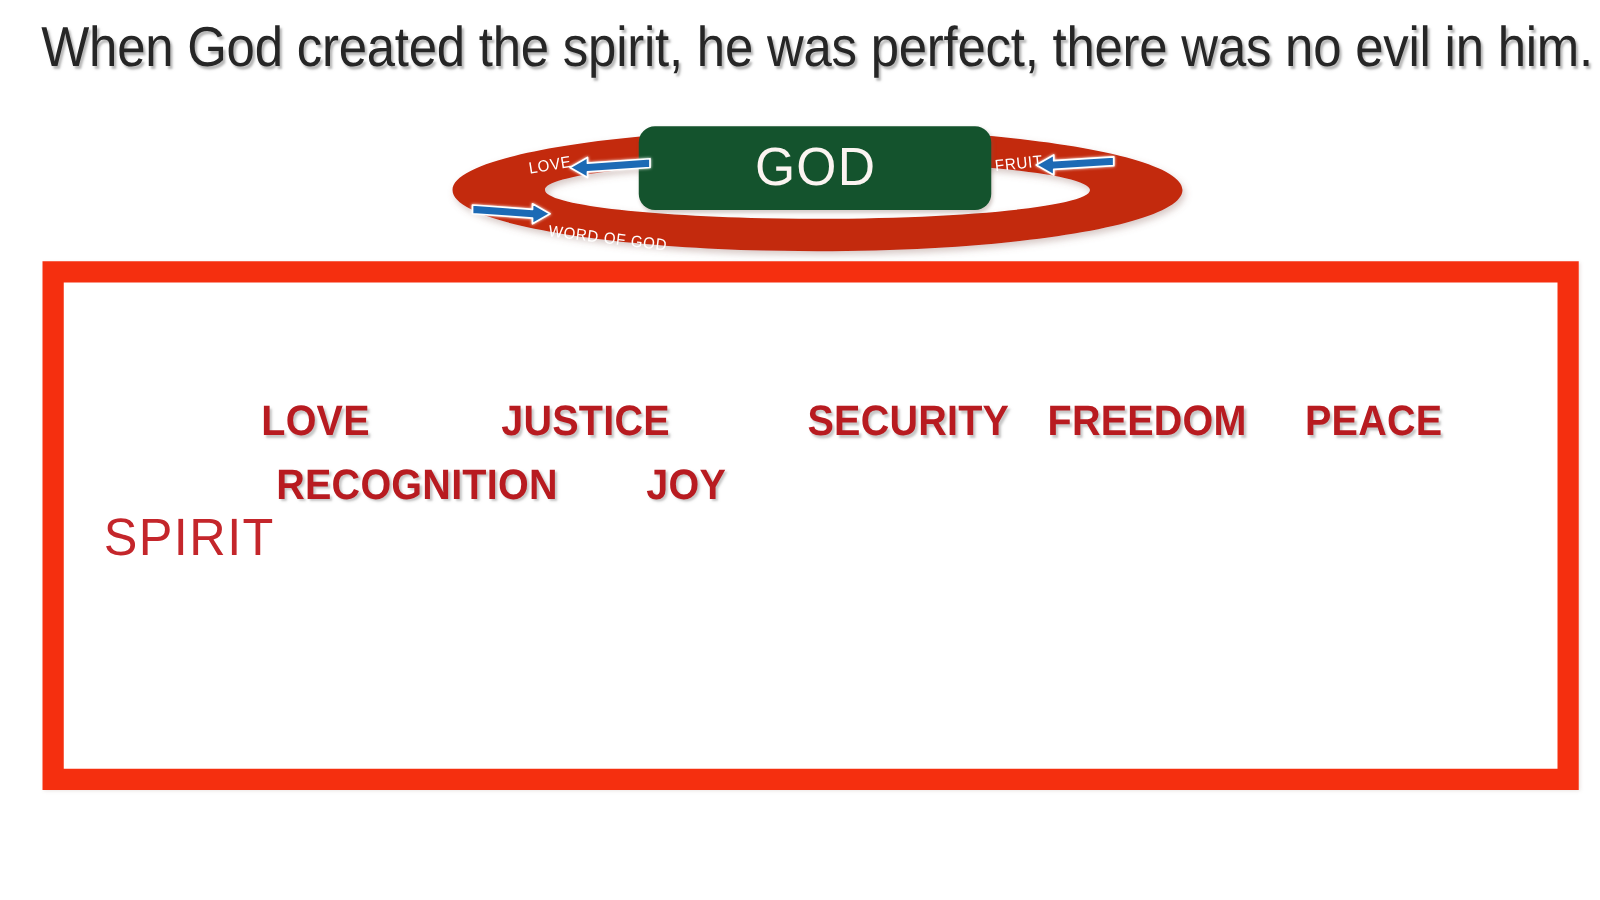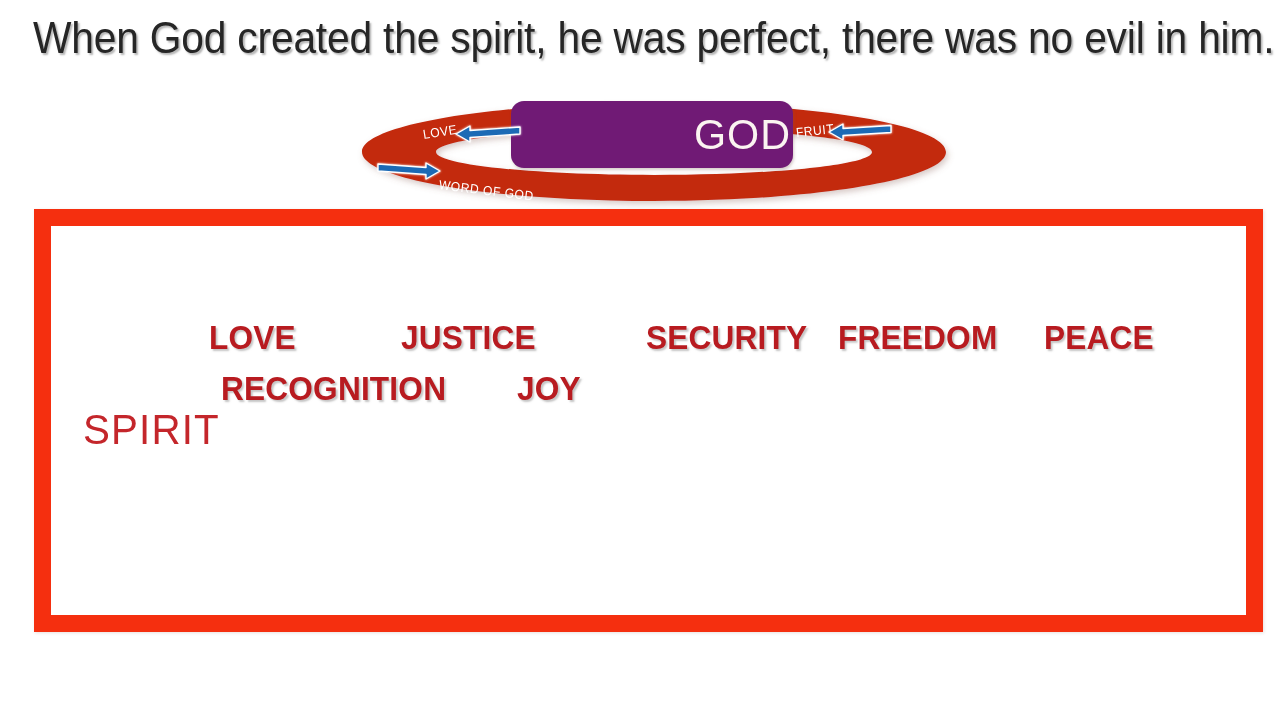--- a/index.html
+++ b/index.html
@@ -49,26 +49,26 @@
     width: 604px;
     height: 118px;
     overflow: visible;
   }
   #god-box {
     position: absolute;
     left: 159px;
     top: 9px;
     width: 282px;
     height: 67px;
-    background: #701a75;
+    background: #14532d;
     border-radius: 13px;
     box-shadow: 1px 2px 3px rgba(120,90,80,0.30);
     display: flex;
     align-items: center;
-    justify-content: flex-end;
+    justify-content: center;
     z-index: 3;
   }
   #god-box .god-label {
     font-family: "Liberation Sans Narrow", "Liberation Sans", sans-serif;
     font-size: 43px;
     font-weight: 300;
     color: #FBF4F1;
     letter-spacing: 1px;
     transform: scaleX(0.96);
     line-height: 1;

